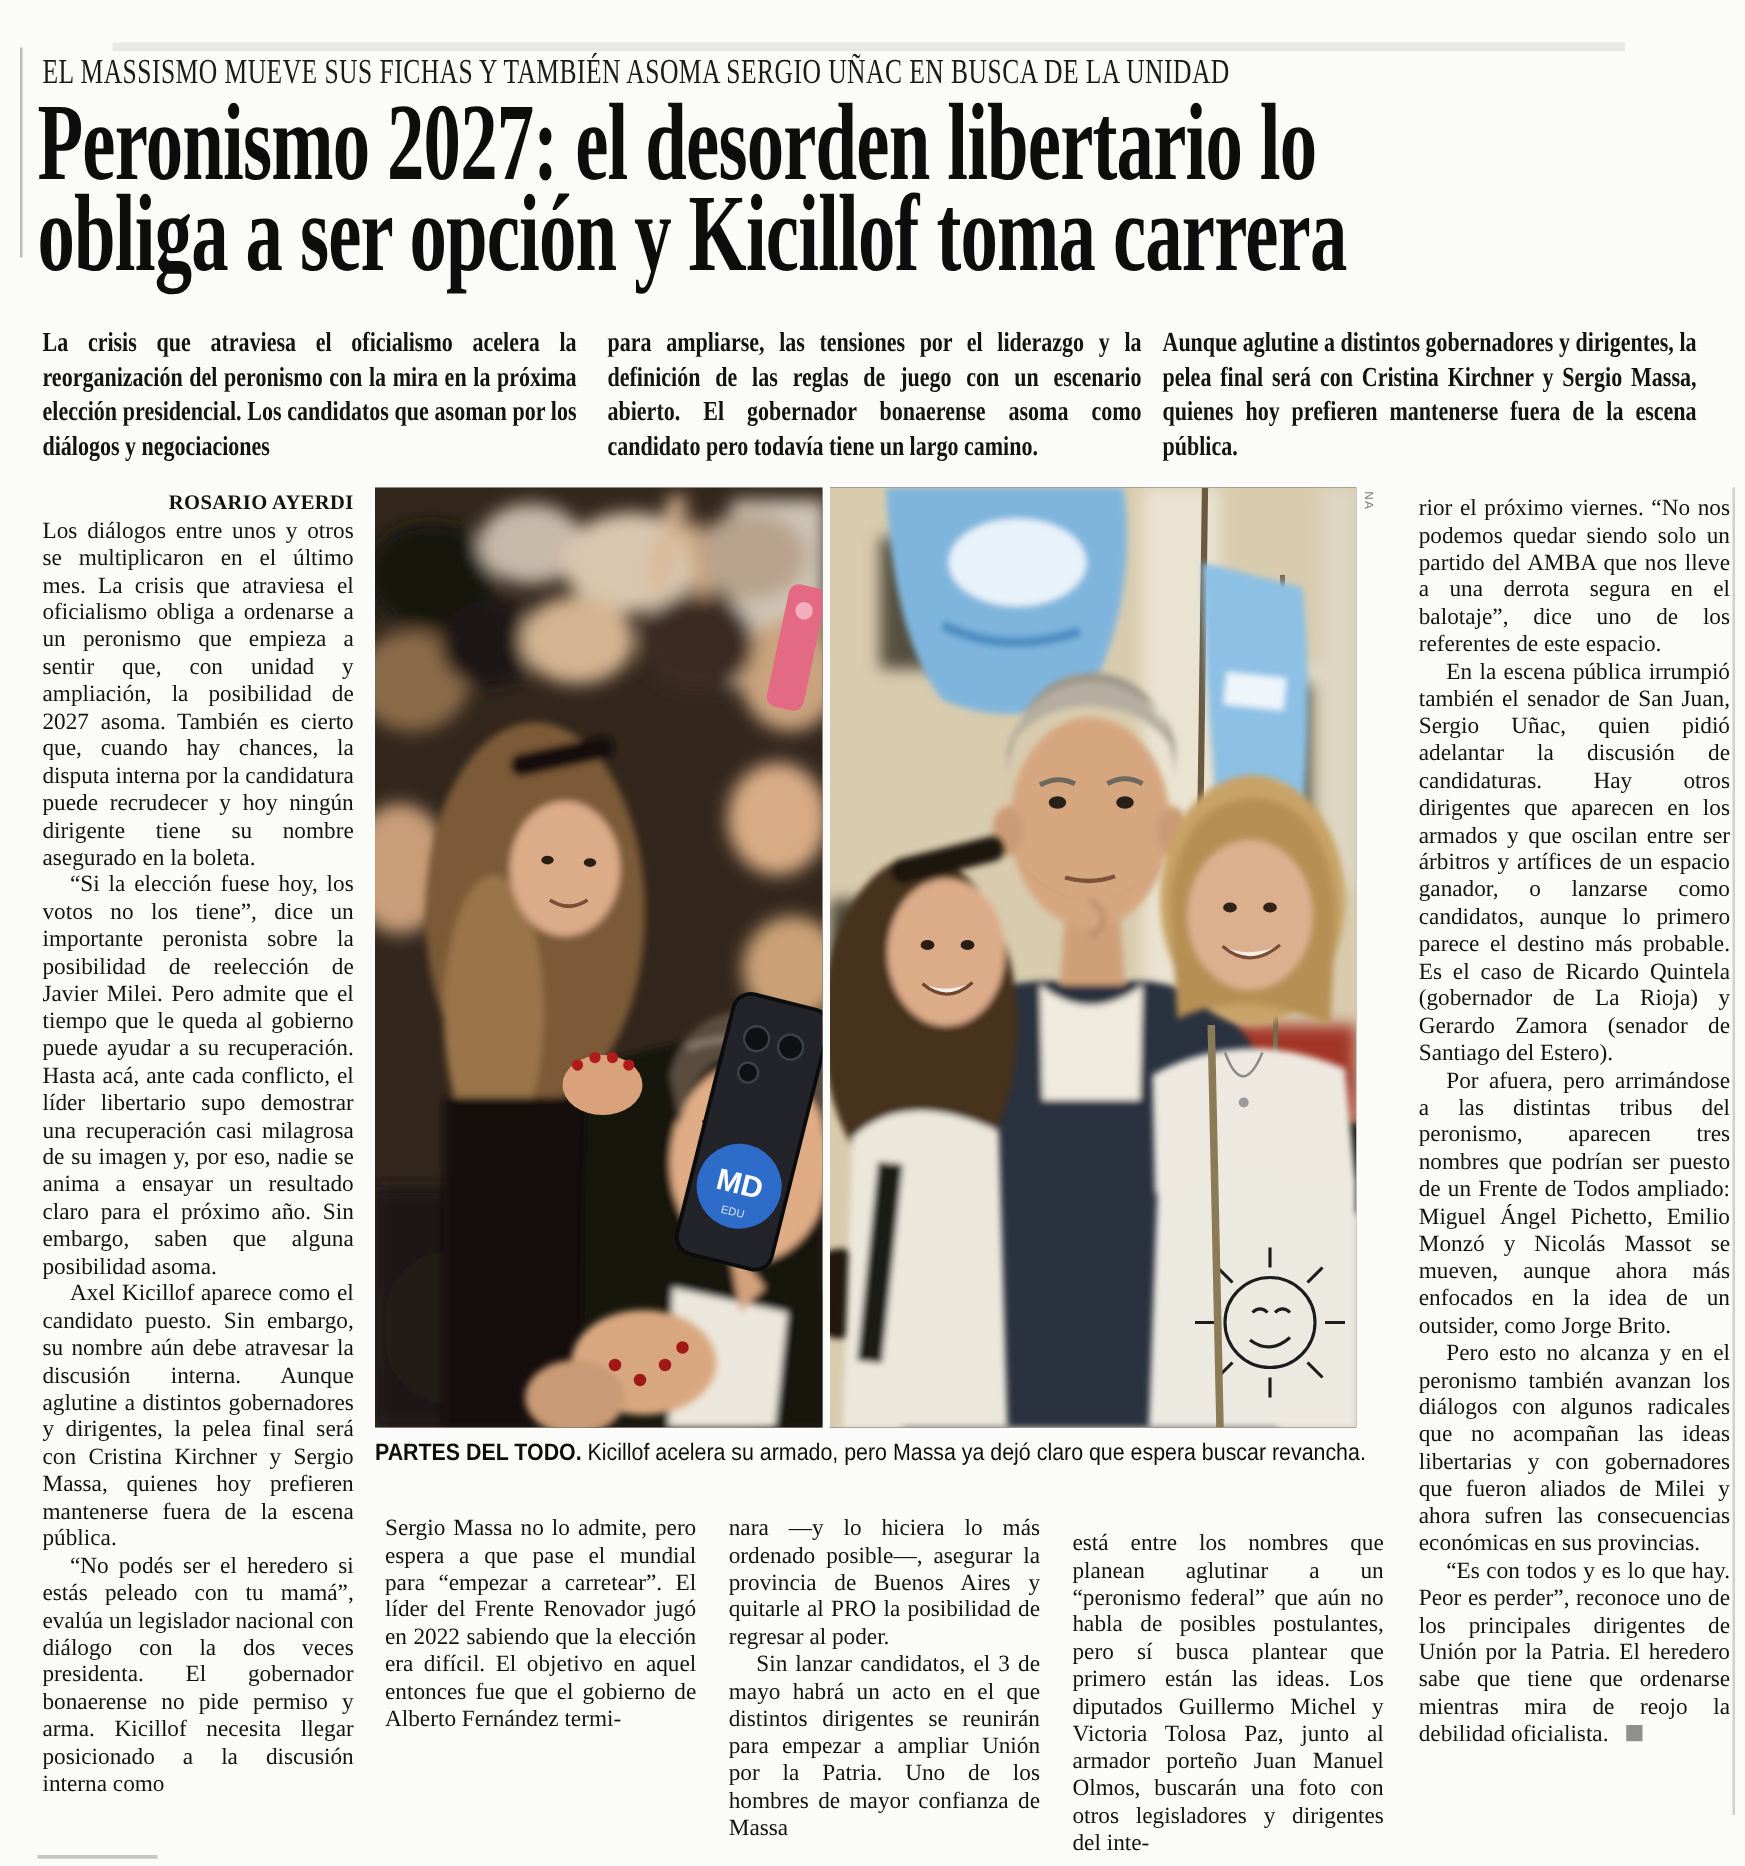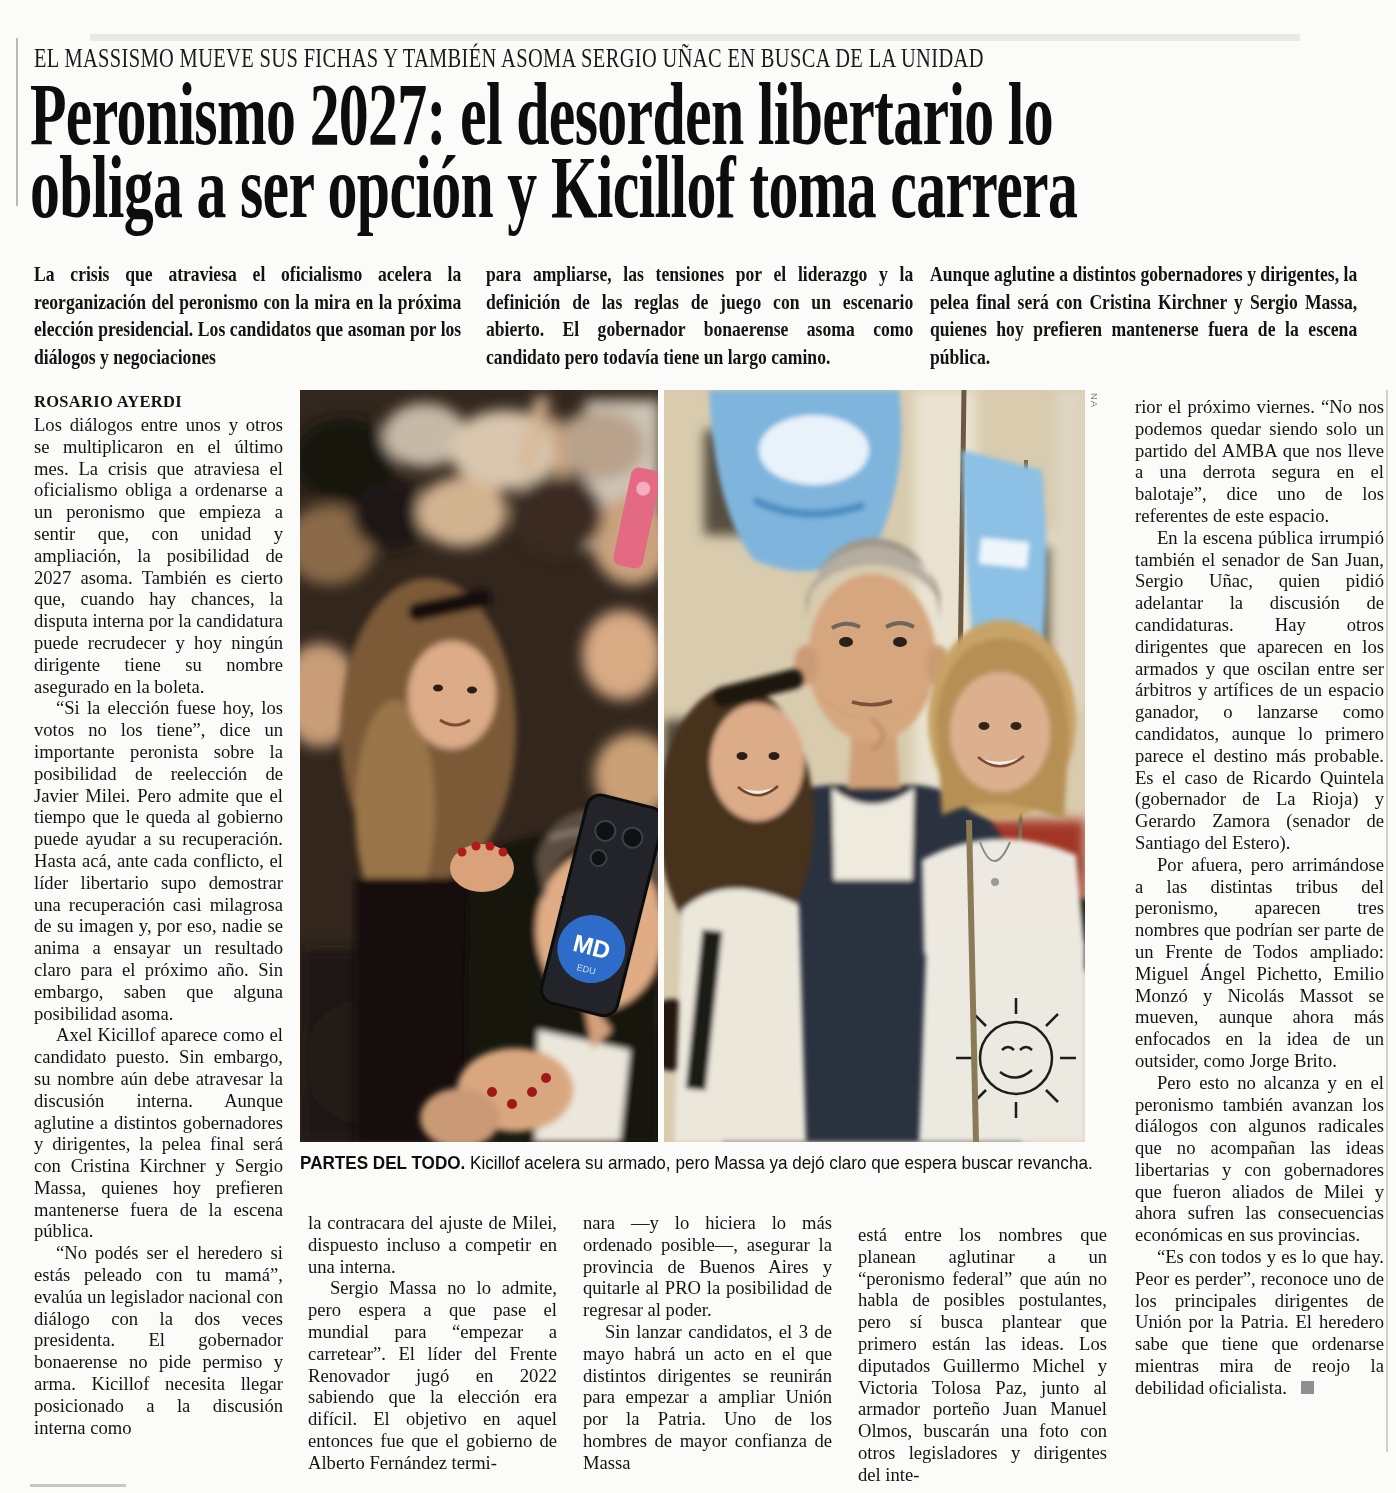--- a/index.html
+++ b/index.html
@@ -26,21 +26,21 @@
   }
   .lead-col {
     position:absolute; top:260px; width:534px;
     font-weight:bold; font-size:22px; line-height:27.6px; text-align:justify;
     transform:scaleX(.8); transform-origin:0 0;
   }
   .lead-1 { left:34px; }  .lead-2 { left:486px; }  .lead-3 { left:930px; }
 
   .byline {
     position:absolute; left:34px; top:392px; width:249px;
-    font-weight:bold; font-size:16.5px; letter-spacing:.3px;
+    text-align:right; font-weight:bold; font-size:16.5px; letter-spacing:.3px;
   }
   .col {
     position:absolute; width:249px; text-align:justify;
     font-size:18.6px; line-height:21.8px; overflow:hidden;
     hyphens:auto; -webkit-hyphens:auto;
   }
   .col p { margin:0; }
   .col p + p { text-indent:22px; }
   .col-1 { left:34px;   top:414px;  height:1072px; }
   .col-5 { left:1135px; top:396px;  height:1066px; }
@@ -285,34 +285,33 @@
     </svg>
   </figure>
 
   <div class="photo-credit">NA</div>
 
   <div class="caption">
     <span class="cap-kicker">PARTES DEL TODO.</span><span> Kicillof acelera su armado, pero Massa ya dejó claro que espera buscar revancha.</span>
   </div>
 
   <div class="col col-2">
-    <p>la contracara del ajuste de Milei, dispuesto incluso a competir en una interna.</p>
     <p>Sergio Massa no lo admite, pero espera a que pase el mundial para “empezar a carretear”. El líder del Frente Renovador jugó en 2022 sabiendo que la elección era difícil. El objetivo en aquel entonces fue que el gobierno de Alberto Fernández termi-</p>
   </div>
 
   <div class="col col-3">
     <p>nara —y lo hiciera lo más ordenado posible—, asegurar la provincia de Buenos Aires y quitarle al PRO la posibilidad de regresar al poder.</p>
     <p>Sin lanzar candidatos, el 3 de mayo habrá un acto en el que distintos dirigentes se reunirán para empezar a ampliar Unión por la Patria. Uno de los hombres de mayor confianza de Massa</p>
   </div>
 
   <div class="col col-4">
     <p>está entre los nombres que planean aglutinar a un “peronismo federal” que aún no habla de posibles postulantes, pero sí busca plantear que primero están las ideas. Los diputados Guillermo Michel y Victoria Tolosa Paz, junto al armador porteño Juan Manuel Olmos, buscarán una foto con otros legisladores y dirigentes del inte-</p>
   </div>
 
   <div class="col col-5">
     <p>rior el próximo viernes. “No nos podemos quedar siendo solo un partido del AMBA que nos lleve a una derrota segura en el balotaje”, dice uno de los referentes de este espacio.</p>
     <p>En la escena pública irrumpió también el senador de San Juan, Sergio Uñac, quien pidió adelantar la discusión de candidaturas. Hay otros dirigentes que aparecen en los armados y que oscilan entre ser árbitros y artífices de un espacio ganador, o lanzarse como candidatos, aunque lo primero parece el destino más probable. Es el caso de Ricardo Quintela (gobernador de La Rioja) y Gerardo Zamora (senador de Santiago del Estero).</p>
-    <p>Por afuera, pero arrimándose a las distintas tribus del peronismo, aparecen tres nombres que podrían ser parte de un Frente de Todos ampliado: Miguel Ángel Pichetto, Emilio Monzó y Nicolás Massot se mueven, aunque ahora más enfocados en la idea de un outsider, como Jorge Brito.</p>
+    <p>Por afuera, pero arrimándose a las distintas tribus del peronismo, aparecen tres nombres que podrían ser puesto de un Frente de Todos ampliado: Miguel Ángel Pichetto, Emilio Monzó y Nicolás Massot se mueven, aunque ahora más enfocados en la idea de un outsider, como Jorge Brito.</p>
     <p>Pero esto no alcanza y en el peronismo también avanzan los diálogos con algunos radicales que no acompañan las ideas libertarias y con gobernadores que fueron aliados de Milei y ahora sufren las consecuencias económicas en sus provincias.</p>
     <p><span>“Es con todos y es lo que hay. Peor es perder”, reconoce uno de los principales dirigentes de Unión por la Patria. El heredero sabe que tiene que ordenarse mientras mira de reojo la debilidad oficialista.</span><span class="endsq"></span></p>
   </div>
 
 </div>
 
 </body></html>

